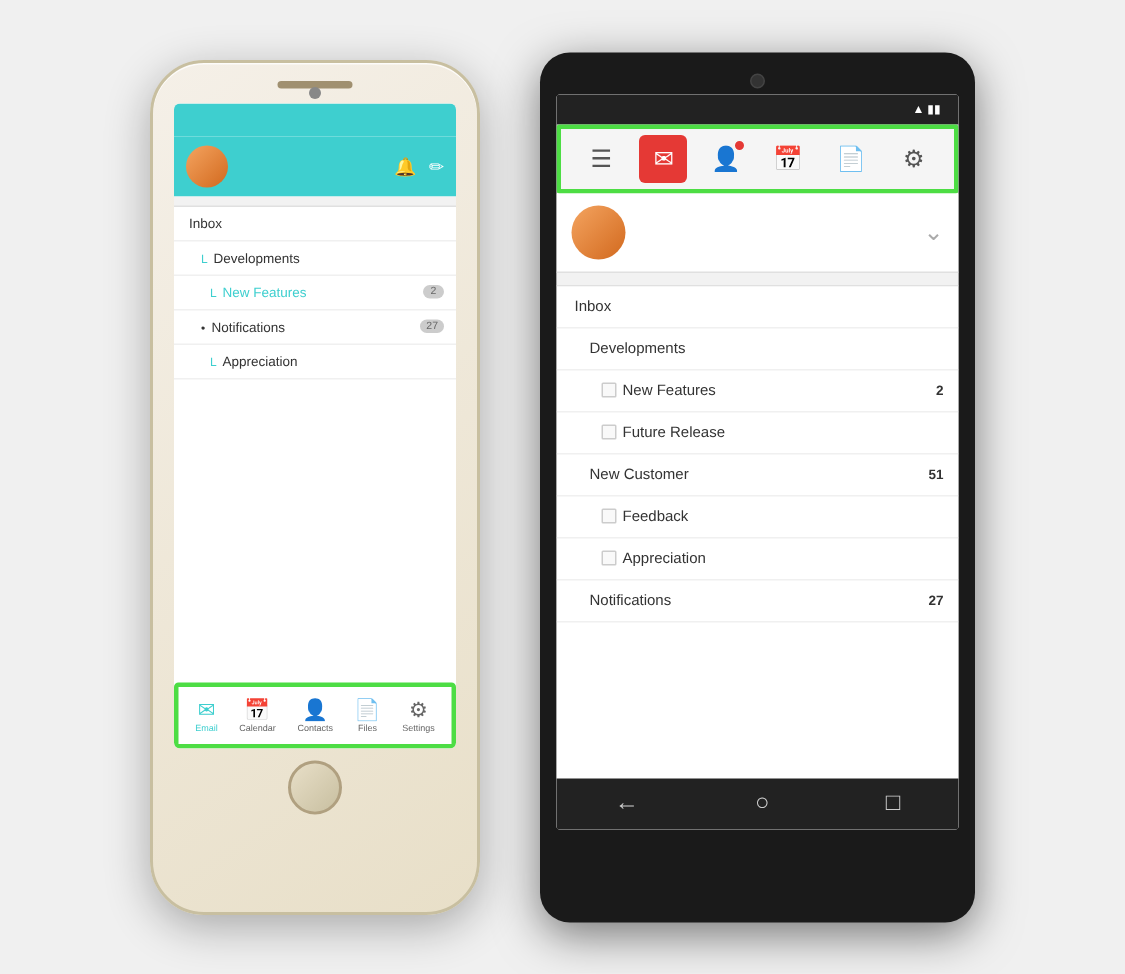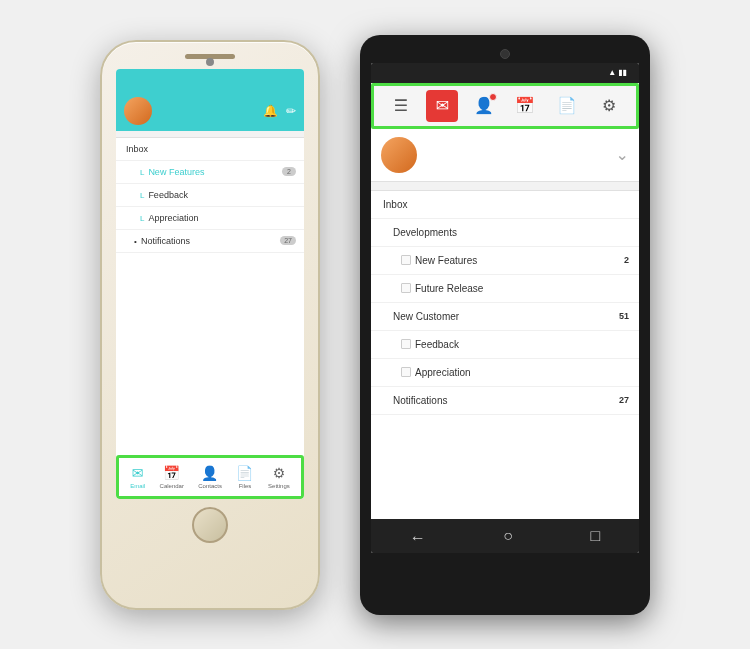--- a/index.html
+++ b/index.html
@@ -406,33 +406,33 @@
         <span>✏</span>
       </div>
     </div>
 
     <div class="ios-folders-label"></div>
 
     <div class="ios-folder-list" id="ios-folder-list">
         <div class="ios-folder-item">
           <span>Inbox</span>
         </div>
+        <div class="ios-folder-item indent1">
+          <span><span class="arrow-prefix">L </span>Developments</span>
+        </div>
         <div class="ios-folder-item indent2 active">
           <span><span class="arrow-prefix">L </span>New Features</span>
           <span class="badge">2</span>
         </div>
-        <div class="ios-folder-item indent2">
-          <span><span class="arrow-prefix">L </span>Feedback</span>
-        </div>
-        <div class="ios-folder-item indent2">
-          <span><span class="arrow-prefix">L </span>Appreciation</span>
-        </div>
         <div class="ios-folder-item indent1">
           <span><span class="bullet-prefix">• </span>Notifications</span>
           <span class="badge">27</span>
+        </div>
+        <div class="ios-folder-item indent2">
+          <span><span class="arrow-prefix">L </span>Appreciation</span>
         </div>
       </div>
 
     <div class="ios-bottom-bar" id="ios-tab-bar">
         <div class="ios-tab-item active">
           <span class="ios-tab-icon">✉</span>
           <span>Email</span>
         </div>
         <div class="ios-tab-item">
           <span class="ios-tab-icon">📅</span>

